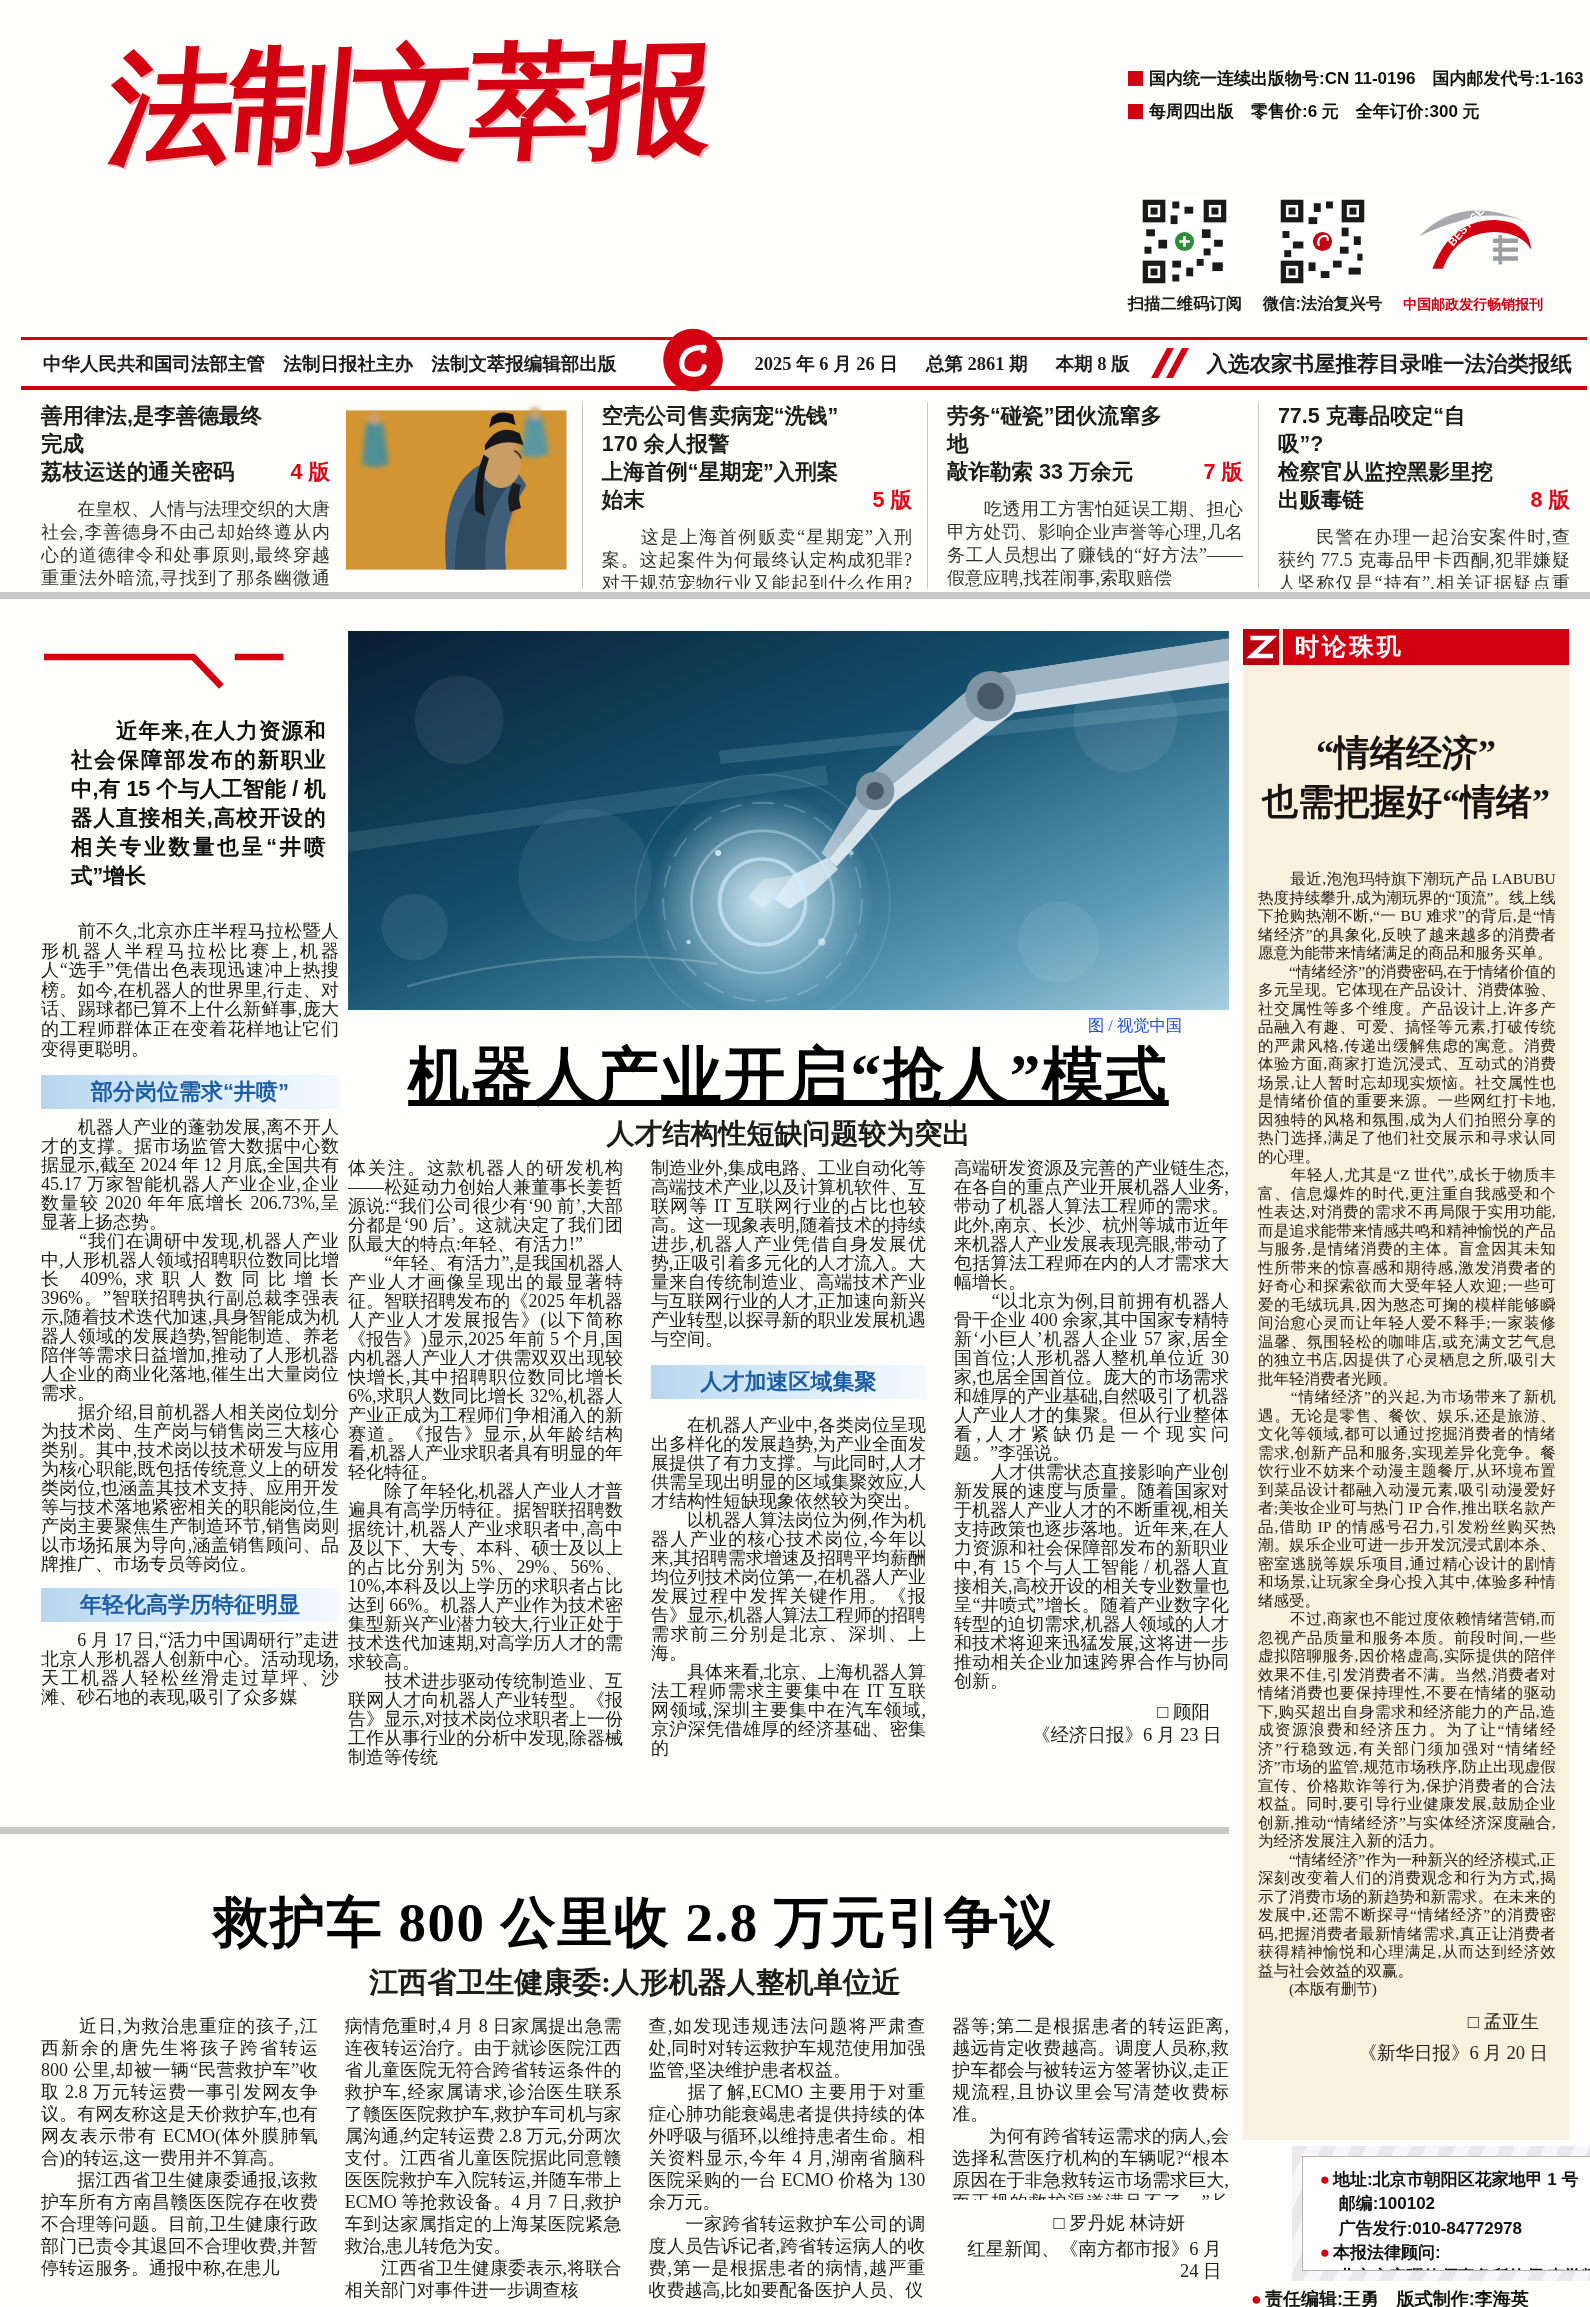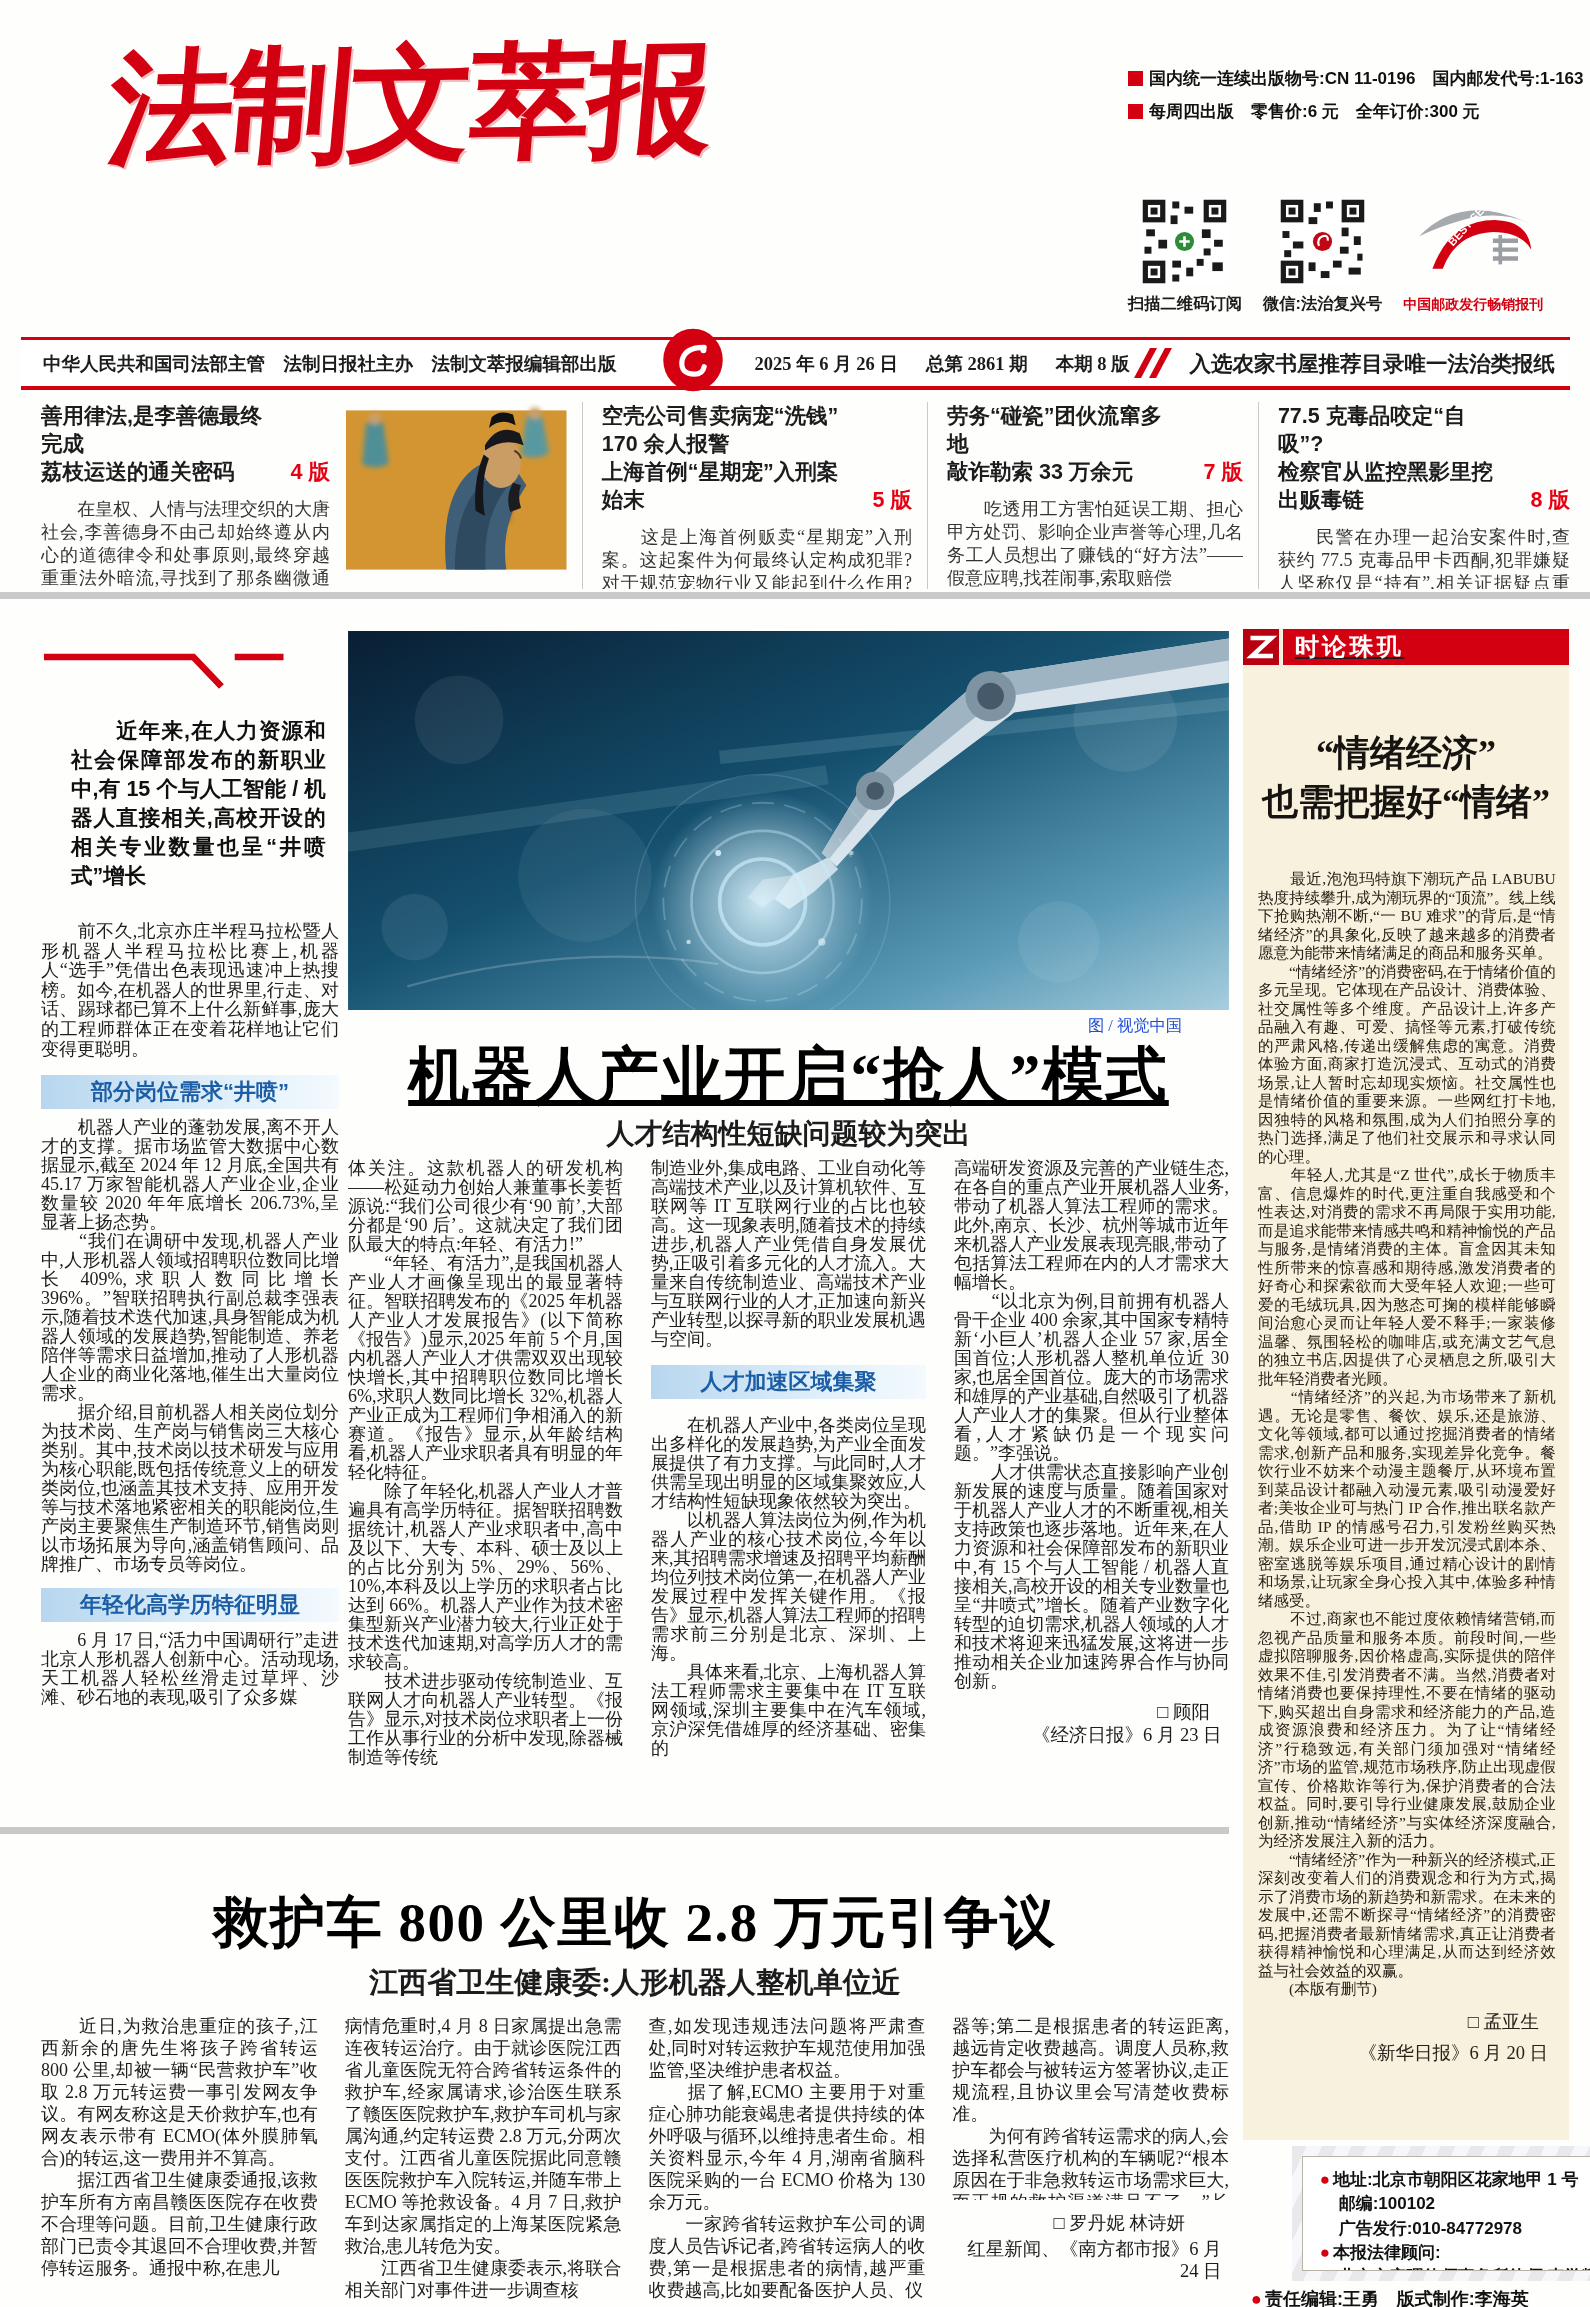--- a/index.html
+++ b/index.html
@@ -12,21 +12,21 @@
     font-weight:bold;color:#d30011;letter-spacing:-4.4px;transform:skewX(-6deg) rotate(-1deg);
     text-shadow:2.2px 2.2px 0 rgba(211,0,17,.25);white-space:nowrap;}
   .pubinfo{position:absolute;left:1128px;top:62px;font-size:17px;line-height:33px;font-weight:bold;
     font-family:"Liberation Sans",sans-serif;color:#111;white-space:nowrap;}
   .redsq{display:inline-block;width:15px;height:15px;background:#d30011;margin-right:6px;vertical-align:-1.5px;}
   .qr-row{position:absolute;left:1128px;top:198px;display:flex;gap:21px;align-items:flex-start;}
   .qr-item{text-align:center;}
   .qr-cap{font-size:16.3px;font-weight:bold;font-family:"Liberation Sans",sans-serif;margin-top:4.4px;}
 
   
-  .bar{position:absolute;left:21px;right:21px;top:337px;height:46px;border-top:3.7px solid #d30011;
+  .bar{position:absolute;left:21px;right:4px;top:337px;height:46px;border-top:3.7px solid #d30011;
     border-bottom:4.4px solid #d30011;display:flex;align-items:center;background:#fff;}
   .bar .left{font-size:18.5px;font-weight:bold;margin-left:22px;white-space:nowrap;}
   .bar-logo{margin:0 30px 0 44px;position:relative;top:-1.5px;}
   .bar .date{font-size:18.5px;font-weight:bold;white-space:nowrap;}
   .bar .gap{flex:1;}
   .slash{display:inline-block;width:7.4px;height:30px;background:#d30011;transform:skewX(-28deg);margin-right:7.4px;}
   .bar .right{font-size:21.5px;font-weight:bold;margin:0 15px 0 18px;white-space:nowrap;}
 
   
   .briefs{position:absolute;left:41px;top:402px;width:1529px;height:187px;display:flex;gap:15px;}
@@ -55,21 +55,21 @@
     font-weight:900;letter-spacing:2.2px;color:#000;text-decoration:underline;}
   .subhead{position:absolute;left:348px;top:1115px;width:881px;text-align:center;font-size:28px;font-weight:600;}
   .cols{position:absolute;left:348px;top:1159px;width:881px;height:634px;display:flex;gap:28px;}
   .col{width:275px;font-size:18px;line-height:19px;overflow:hidden;}
   .col .band{margin:16.3px 0;}
   .byline{text-align:right;padding-right:19px;margin-top:12px;font-size:18.5px;}
   .srcline{text-align:right;padding-right:7.4px;margin-top:4.4px;font-size:18.5px;}
 
   
   .opinion{position:absolute;left:1243px;top:629px;width:326px;height:1511px;background:#f8f1dd;overflow:hidden;}
-  .op-banner{display:flex;align-items:stretch;height:36px;text-decoration:underline;}
+  .op-banner{display:flex;align-items:stretch;height:36px;}
   .op-logo{width:36px;height:36px;background:#b00010;flex:none;}
   .op-bandlbl{flex:1;background:#d30011;color:#fff;font-family:"Liberation Sans",sans-serif;
     font-weight:bold;font-size:24.4px;line-height:36px;padding-left:12px;margin-left:3.7px;letter-spacing:3px;}
   .op-title{margin-top:64px;text-align:center;font-size:36px;line-height:49px;font-weight:900;color:#161310;}
   .op-body{margin:43px 13.3px 0 15px;font-size:15.5px;line-height:18.5px;color:#27211a;white-space:pre-line;text-align:justify;}
   .op-byline{text-align:right;margin:10.4px 30px 0 0;font-size:18.5px;color:#27211a;}
   .op-src{text-align:right;margin:6px 21px 0 0;font-size:18.5px;color:#27211a;}
 
   
   .amb-head{position:absolute;left:41px;top:1886px;width:1188px;text-align:center;font-size:55px;

